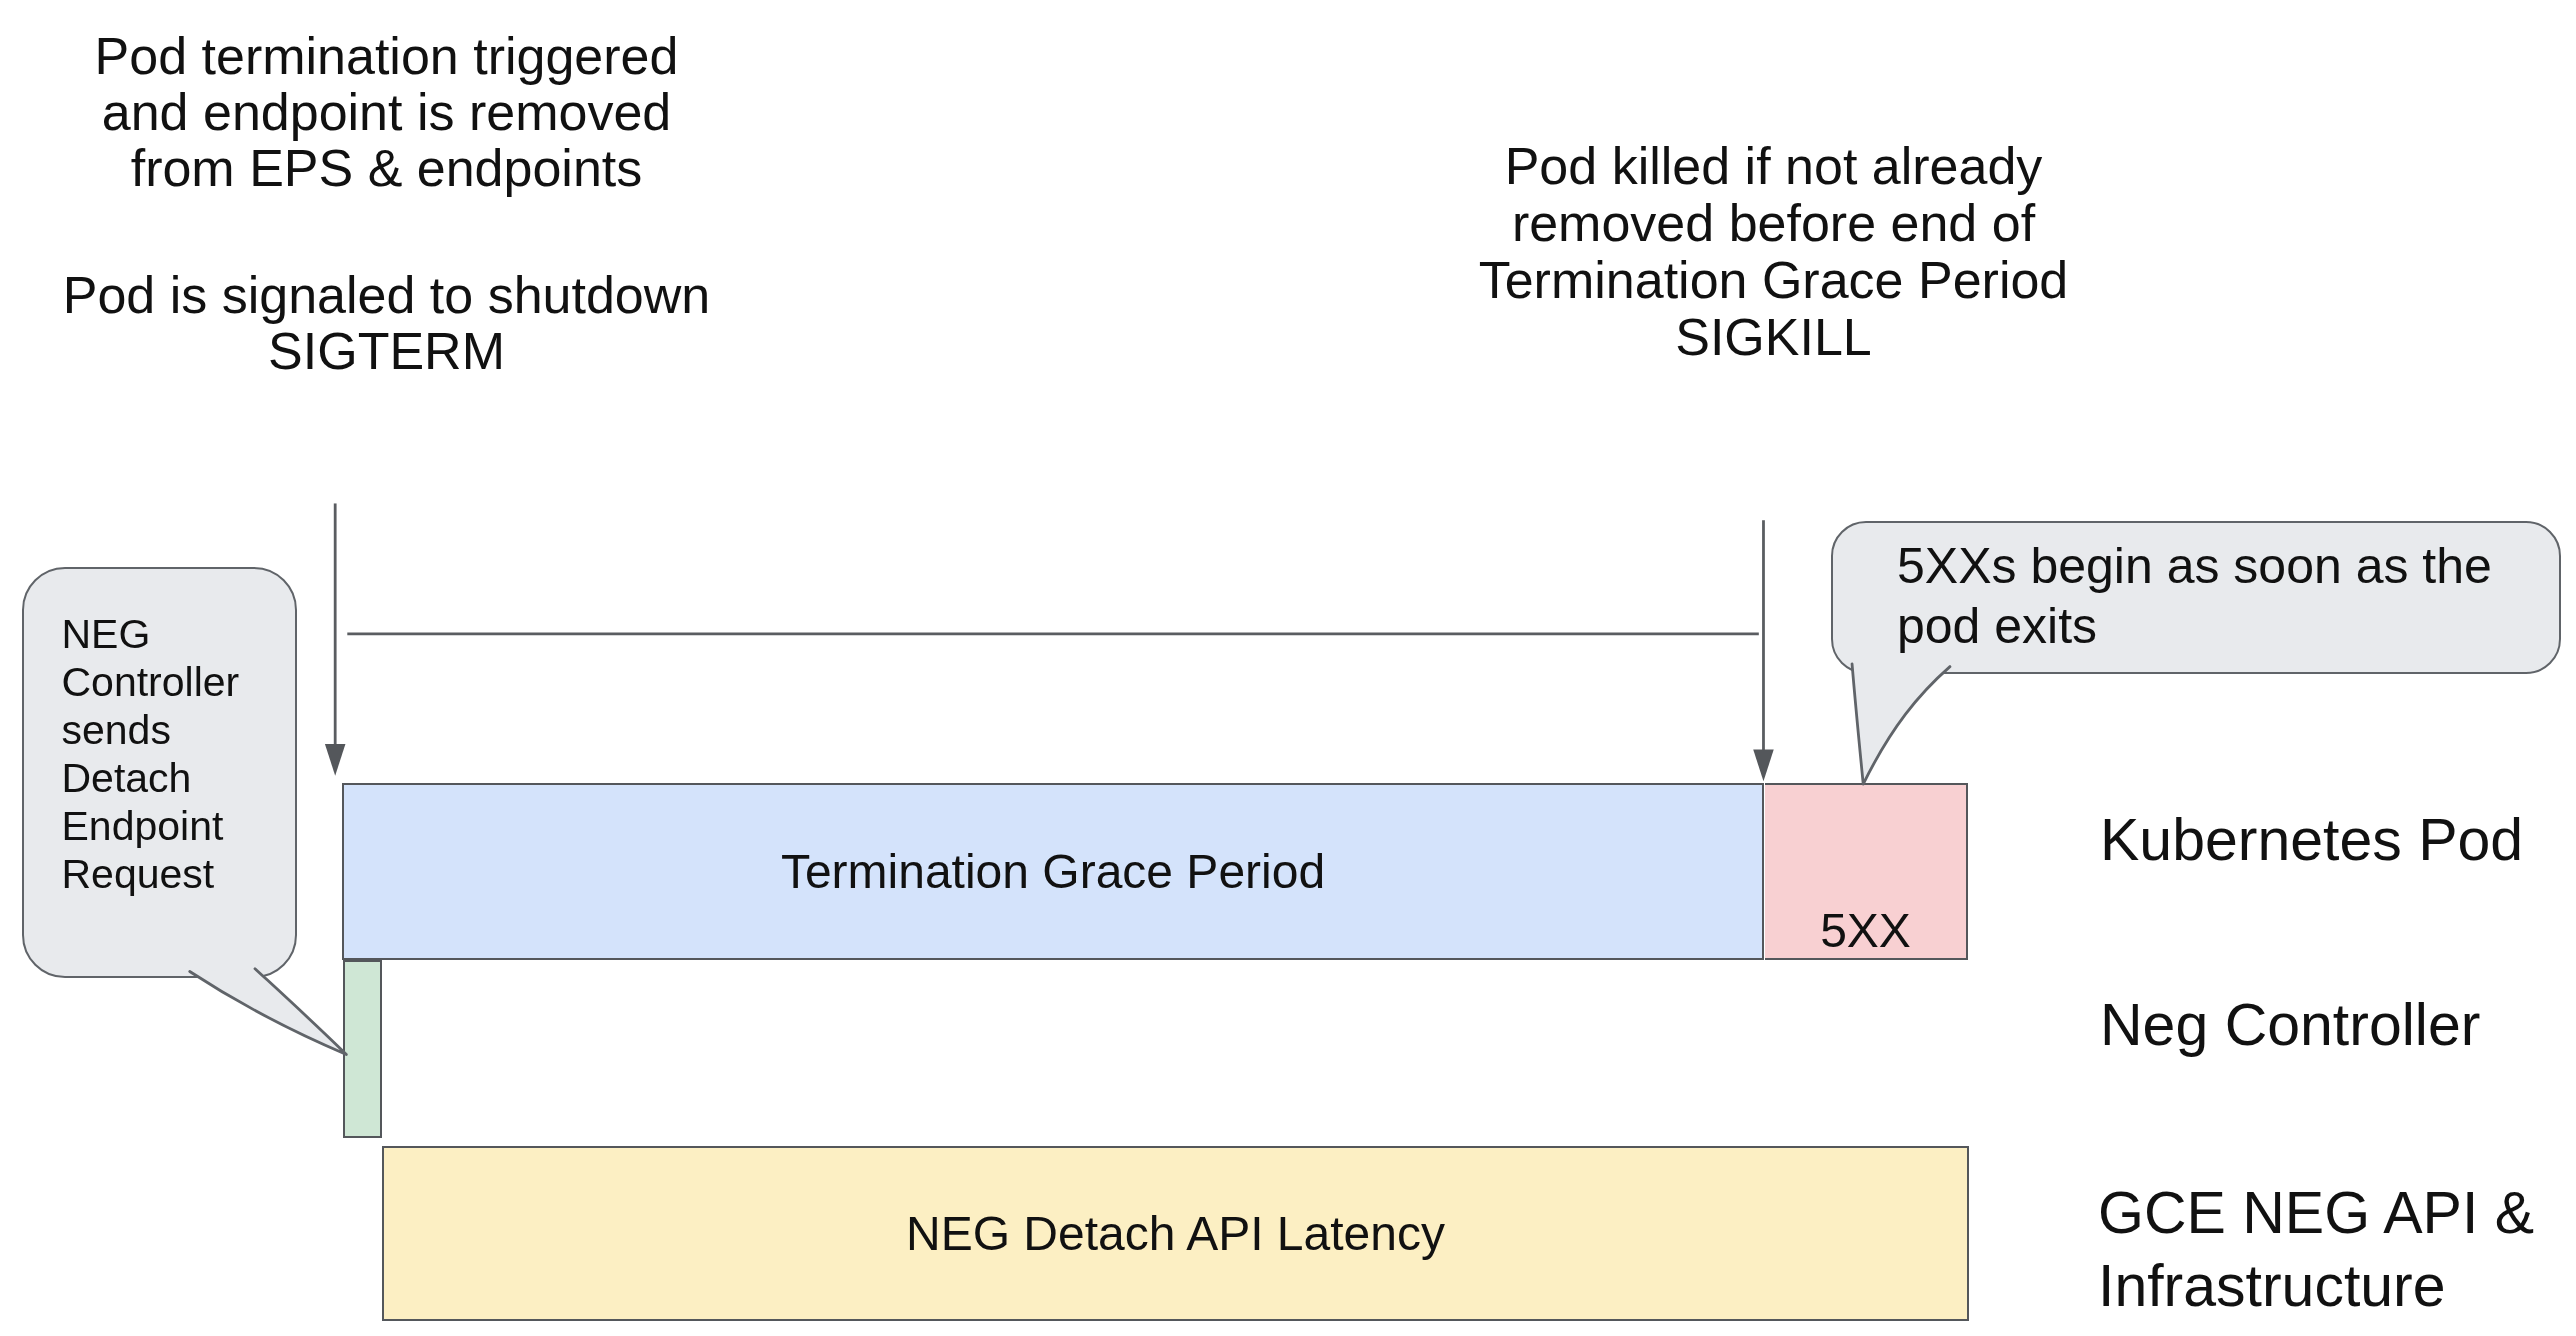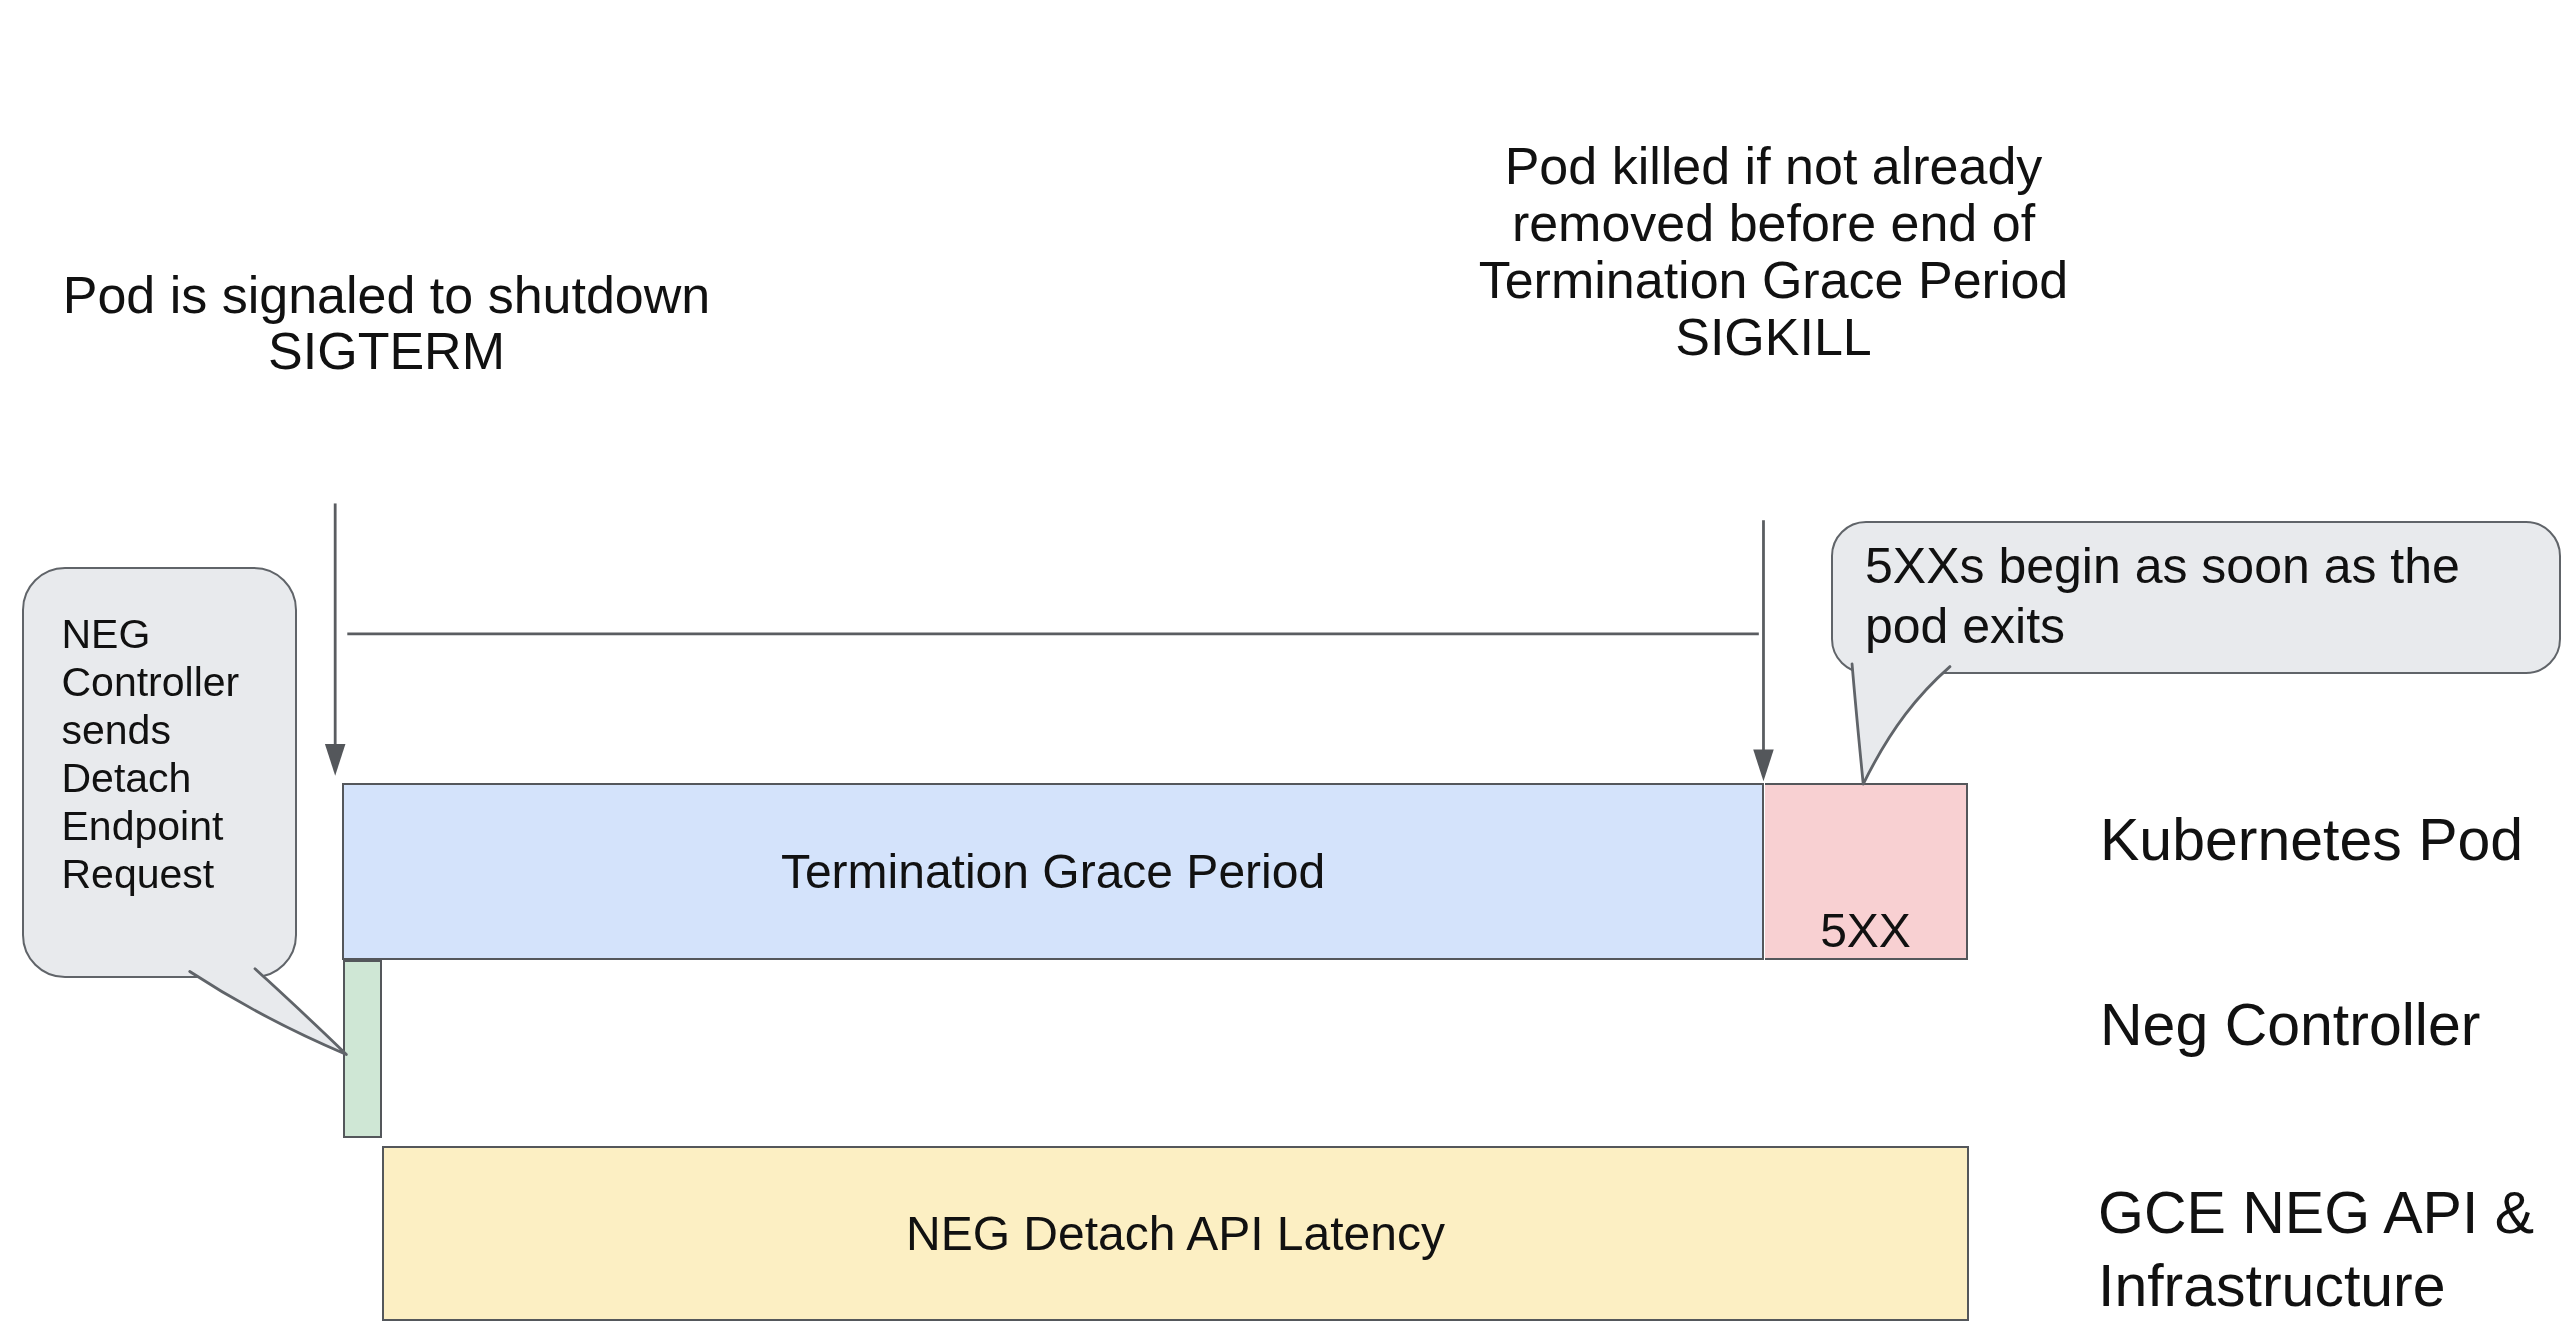--- a/index.html
+++ b/index.html
@@ -33,21 +33,21 @@
   }
   .bubble-left {
     left: 21.5px; top: 567px; width: 275px; height: 411px;
     border-radius: 43px;
     padding: 41px 15px 25px 38px;
     font-size: 41px; line-height: 48px;
   }
   .bubble-right {
     left: 1831px; top: 521px; width: 730px; height: 153px;
     border-radius: 35px;
-    padding: 13px 34px 0 32px;
+    padding: 13px 34px 0 64px;
     font-size: 50px; line-height: 60px;
   }
 
   
   .bar {
     box-sizing: border-box;
     border: 2.8px solid #54575b;
     display: flex; align-items: center; justify-content: center;
     font-size: 48px;
   }
@@ -67,20 +67,25 @@
   .conn  { stroke: #5a5d61; stroke-width: 3; fill: none; }
   .head  { fill: #54575b; stroke: none; }
   .tail  { fill: #e8eaed; stroke: #606469; stroke-width: 3;
            stroke-linejoin: round; stroke-linecap: round; }
 </style>
 </head>
 <body>
 
 <div class="canvas">
 
+  <div class="abs note note-tl1">
+    <div>Pod termination triggered</div>
+    <div>and endpoint is removed</div>
+    <div>from EPS &amp; endpoints</div>
+  </div>
   <div class="abs note note-tl2">
     <div>Pod is signaled to shutdown</div>
     <div>SIGTERM</div>
   </div>
 
   <div class="abs note note-tr">
     <div>Pod killed if not already</div>
     <div>removed before end of</div>
     <div>Termination Grace Period</div>
     <div>SIGKILL</div>

